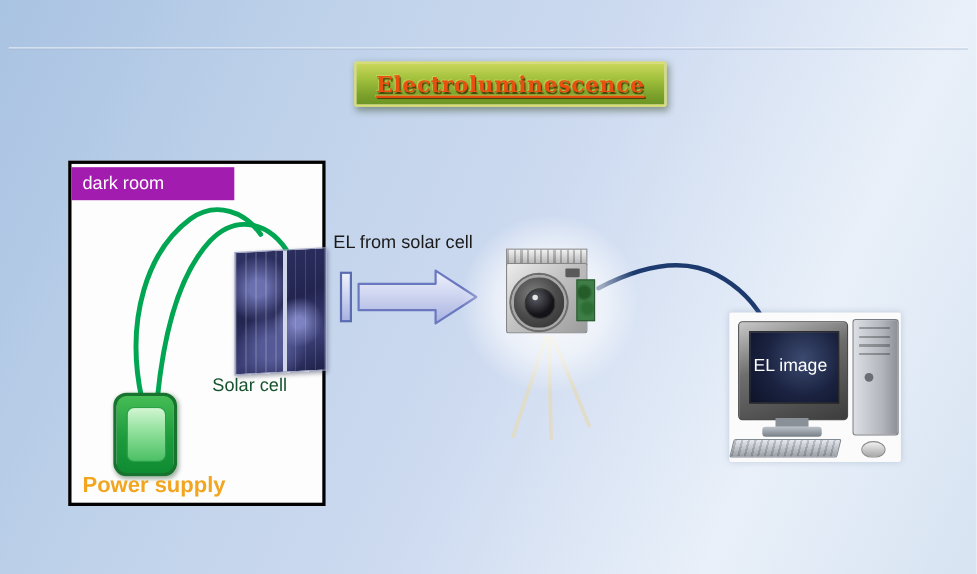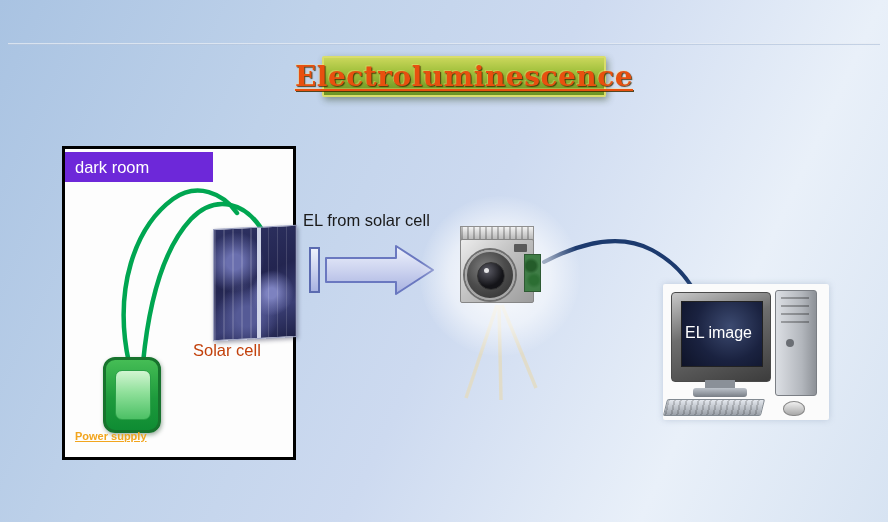--- a/index.html
+++ b/index.html
@@ -14,60 +14,60 @@
   }
   
   .title-banner{
     position:absolute;left:322px;top:56px;width:280px;height:37px;
     background:linear-gradient(#c9d65a 0%,#a3c23e 35%,#7da32b 75%,#6c9425 100%);
     border:2px solid #d9dd6a;border-radius:2px;
     box-shadow:2px 3px 7px rgba(40,60,20,.45);
     display:flex;align-items:center;justify-content:center;
   }
   .title-banner span{
-    font-family:"DejaVu Serif",serif;font-weight:bold;font-size:28px;
+    font-family:"DejaVu Serif",serif;font-weight:bold;font-size:20px;
     color:#e8500f;letter-spacing:.5px;
     text-shadow:1px 1px 1px rgba(60,45,0,.85), -1px -1px 0 rgba(255,230,130,.35);
     text-decoration:underline;text-decoration-thickness:2px;text-underline-offset:3px;
   }
   
   .dark-room{
     position:absolute;left:62px;top:146px;width:234px;height:314px;
     background:#fdfdfd;border:3px solid #000;box-sizing:border-box;
   }
   .dark-room-header{
-    position:absolute;left:0;top:3px;width:148px;height:30px;background:#6d28d9;
+    position:absolute;left:0;top:3px;width:148px;height:30px;background:#a21caf;
     color:#fff;font-size:16.5px;line-height:30px;padding-left:10px;box-sizing:border-box;
   }
   .wires{position:absolute;left:0;top:0;}
   .solar-cell{
     position:absolute;left:148px;top:78px;width:82px;height:110px;
     transform:rotate(-3deg) skewX(-3deg);
     background:
       linear-gradient(90deg,rgba(0,0,0,0) 0 53%,rgba(215,220,238,.95) 53% 57%,rgba(0,0,0,0) 57%),
       repeating-linear-gradient(90deg,rgba(255,255,255,.14) 0 1.5px,rgba(0,0,0,0) 1.5px 9px),
       radial-gradient(circle at 25% 30%,#6a6fae 0 8%,rgba(0,0,0,0) 30%),
       radial-gradient(circle at 70% 60%,#7d82c0 0 6%,rgba(0,0,0,0) 26%),
       radial-gradient(circle at 40% 80%,#555a96 0 10%,rgba(0,0,0,0) 32%),
       linear-gradient(160deg,#2e3263 0%,#232550 45%,#3a3e74 75%,#1e2148 100%);
     border:1px solid #9aa0c0;box-shadow:1px 2px 4px rgba(30,30,60,.4);
   }
-  .solar-label{position:absolute;left:128px;top:192px;font-size:16.5px;color:#c2410c;text-align:center;}
+  .solar-label{position:absolute;left:128px;top:192px;font-size:16.5px;color:#14532d;text-align:center;}
   .battery{
     position:absolute;left:38px;top:208px;width:58px;height:76px;
     border:3px solid #17732d;border-radius:12px;
     background:linear-gradient(#45bd55 0%,#1d9a3c 55%,#0f8c33 100%);
     box-shadow:1px 2px 4px rgba(20,60,30,.4);box-sizing:border-box;
   }
   .battery-inner{
     position:absolute;left:9px;top:10px;width:34px;height:48px;border-radius:7px;
     background:linear-gradient(#d2f5d2 0%,#8fe09a 45%,#4cc065 100%);
     border:1px solid #2aa047;
   }
-  .power-label{position:absolute;left:10px;top:281px;font-size:11px;color:#f2a51e;font-weight:bold;text-decoration:underline;}
+  .power-label{position:absolute;left:10px;top:281px;font-size:20px;color:#f2a51e;font-weight:bold;}
   
   .el-text{position:absolute;left:303px;top:211px;font-size:16.5px;color:#1a1a1a;text-align:right;}
   .arrow-svg{position:absolute;left:300px;top:238px;}
   .camera-label{position:absolute;left:438px;top:168px;width:200px;text-align:center;font-size:16.5px;color:#e82222;}
   .overlay-svg{position:absolute;left:0;top:0;}
   
   .camera-glow{
     position:absolute;left:420px;top:196px;width:160px;height:160px;border-radius:50%;
     background:radial-gradient(circle,rgba(255,255,255,.95) 0%,rgba(255,255,255,.55) 45%,rgba(255,255,255,0) 72%);
   }
@@ -98,21 +98,21 @@
   }
   .lens-inner{
     position:absolute;left:10px;top:10px;width:26px;height:26px;border-radius:50%;
     background:radial-gradient(circle at 36% 30%,#5c5c66 0%,#141418 62%);
     border:1px solid #333;
   }
   .lens-glint{position:absolute;left:6px;top:5px;width:5px;height:5px;border-radius:50%;background:rgba(255,255,255,.85);}
   
   .computer{
     position:absolute;left:663px;top:284px;width:156px;height:136px;
-    background:#fbfbfb;border-radius:2px;box-shadow:0 0 6px rgba(120,140,170,.35);padding-left:10px;
+    background:#fbfbfb;border-radius:2px;box-shadow:0 0 6px rgba(120,140,170,.35);
   }
   .monitor{
     position:absolute;left:8px;top:8px;width:98px;height:88px;border-radius:4px;
     background:linear-gradient(160deg,#c9c9c9 0%,#6e6e6e 40%,#3c3c3c 100%);
     border:1px solid #4a4a4a;
   }
   .monitor-screen{
     position:absolute;left:9px;top:8px;width:80px;height:64px;
     background:radial-gradient(circle at 60% 38%,#3c4a70 0%,#1a2240 55%,#0e1328 100%);
     border:1px solid #222;

